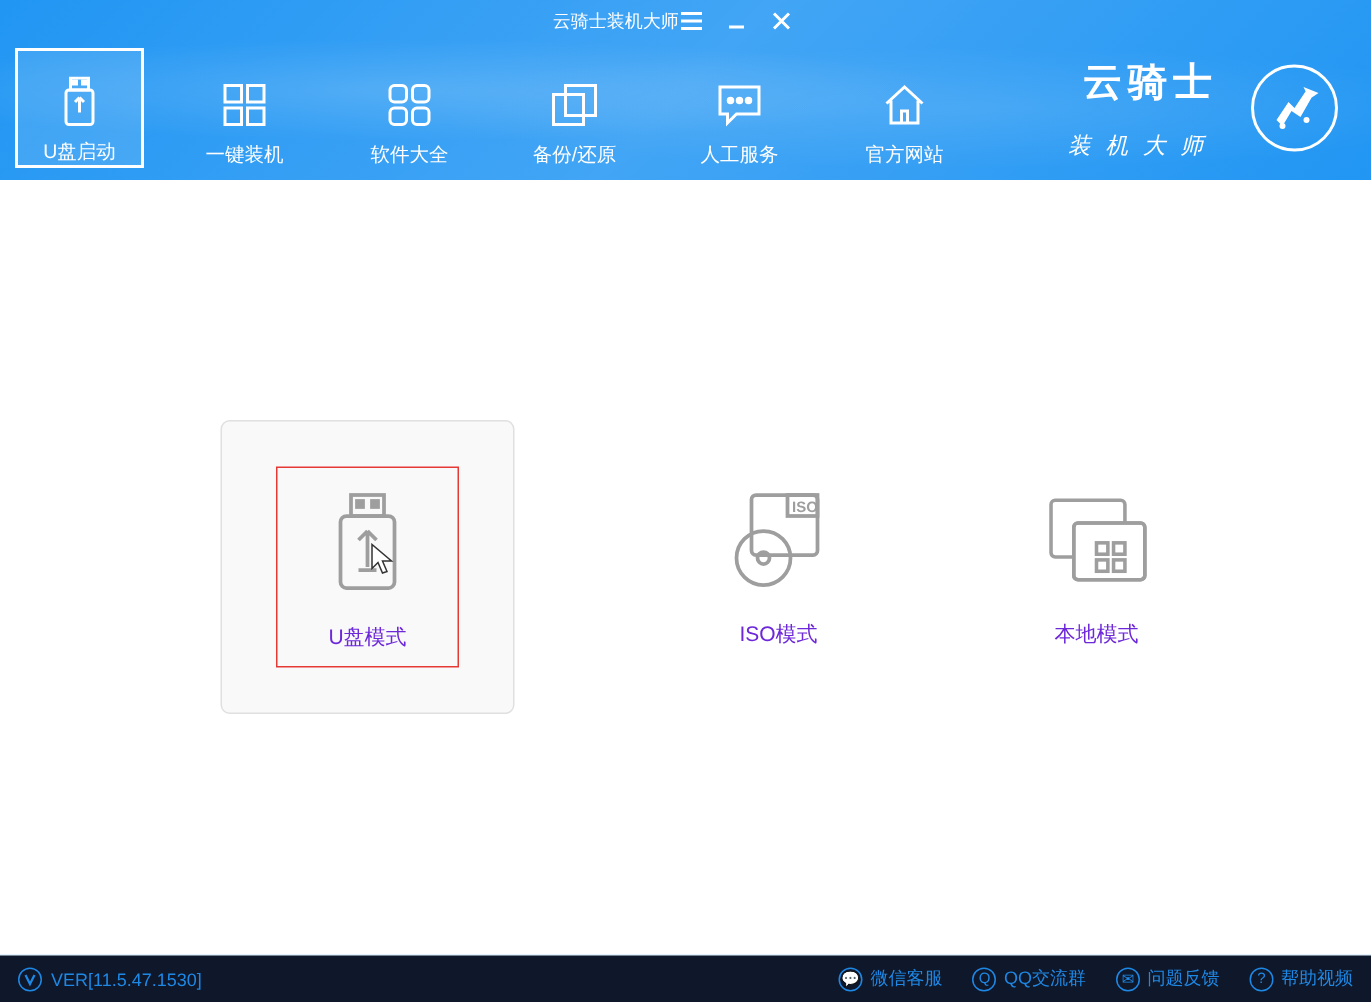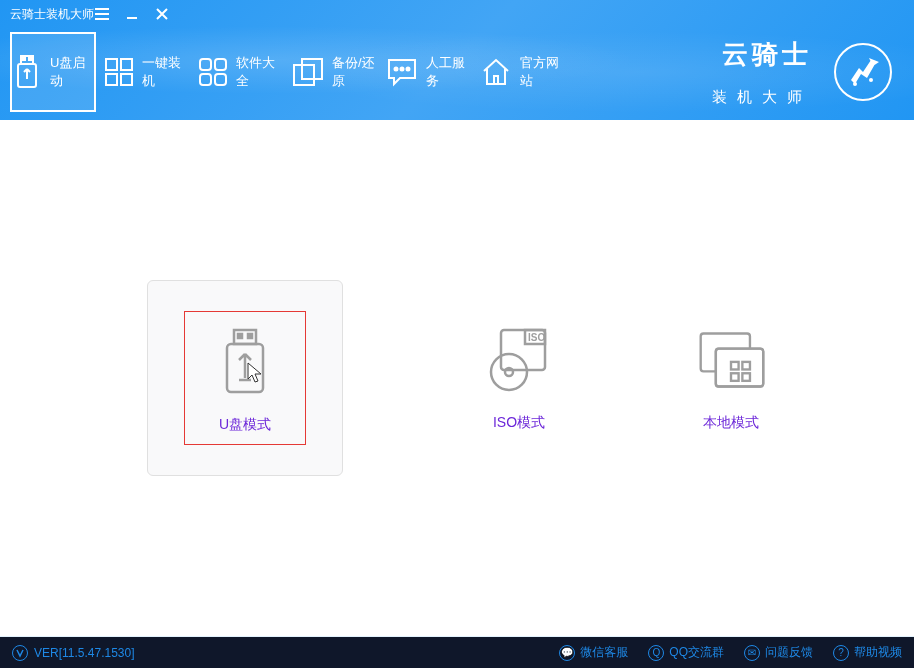--- a/index.html
+++ b/index.html
@@ -2,35 +2,35 @@
 <html><head>
   <meta charset="utf-8">
   <style>
     * { margin: 0; padding: 0; box-sizing: border-box; }
     body { font-family: "Microsoft YaHei", sans-serif; width: 914px; height: 668px; overflow: hidden; background: #fff; }
     
     
     .header { height: 120px; background: linear-gradient(135deg, #2196f3 0%, #42a5f5 50%, #2196f3 100%); position: relative; }
     .header::before { content: ''; position: absolute; inset: 0; background: radial-gradient(ellipse at 30% 50%, rgba(255,255,255,0.15), transparent 40%), radial-gradient(ellipse at 70% 60%, rgba(255,255,255,0.1), transparent 40%); pointer-events: none; }
     
-    .titlebar { display: flex; justify-content: flex-start; align-items: center; padding: 4px 27px 0 10px; color: #fff; height: 24px; position: relative; z-index: 2; }
+    .titlebar { display: flex; justify-content: center; align-items: center; padding: 4px 27px 0 10px; color: #fff; height: 24px; position: relative; z-index: 2; }
     .title { font-size: 12px; }
     .window-controls { display: flex; gap: 14px; align-items: center; }
     .window-controls span { cursor: pointer; font-size: 14px; color: #fff; display: flex; align-items: center; justify-content: center; width: 16px; height: 16px; }
     
     .nav { display: flex; align-items: center; padding: 0 10px; height: 96px; position: relative; z-index: 1; }
-    .nav-item { display: flex; flex-direction: row; align-items: center; justify-content: flex-end; color: #fff; font-size: 13px; cursor: pointer; width: 86px; height: 80px; gap: 8px; margin-right: 8px; }
+    .nav-item { display: flex; flex-direction: column; align-items: center; justify-content: flex-end; color: #fff; font-size: 13px; cursor: pointer; width: 86px; height: 80px; gap: 8px; margin-right: 24px; }
     .nav-item.active { border: 2px solid #fff; background: rgba(255,255,255,0.12); }
     .nav-item .nav-icon { width: 32px; height: 32px; display: flex; align-items: center; justify-content: center; }
     .nav-redbox { border: 1px solid #e53935; }
     
     .brand { margin-left: auto; display: flex; align-items: center; gap: 22px; color: #fff; padding-right: 12px; justify-content: flex-end; }
     .brand-text { text-align: right; }
     .brand-text .bt1 { font-size: 26px; font-weight: bold; letter-spacing: 4px; }
-    .brand-text .bt2 { font-size: 15px; letter-spacing: 10px; margin-top: 16px; }
+    .brand-text .bt2 { font-size: 15px; letter-spacing: 10px; margin-top: 16px; font-style: italic; }
     .brand-logo { width: 58px; height: 58px; border: 2.5px solid #fff; border-radius: 50%; display: flex; align-items: center; justify-content: center; }
     
     
     .main { height: 516px; background: #fff; display: flex; align-items: center; justify-content: center; gap: 140px; }
     .mode-card { display: flex; flex-direction: column; align-items: center; gap: 18px; cursor: pointer; }
     .mode-card.selected { width: 196px; height: 196px; border: 1px solid #e0e0e0; border-radius: 6px; background: #f9f9fa; justify-content: center; }
     .mode-card.selected .inner-red { border: 1px solid #e53935; padding: 14px 24px 10px 24px; display: flex; flex-direction: column; align-items: center; gap: 18px; }
     .mode-icon { width: 72px; height: 72px; display: flex; align-items: center; justify-content: center; position: relative; font-weight: bold; }
     .mode-label { font-size: 14px; color: #6d28d9; }
     .cursor-overlay { position: absolute; left: 38px; top: 36px; }

